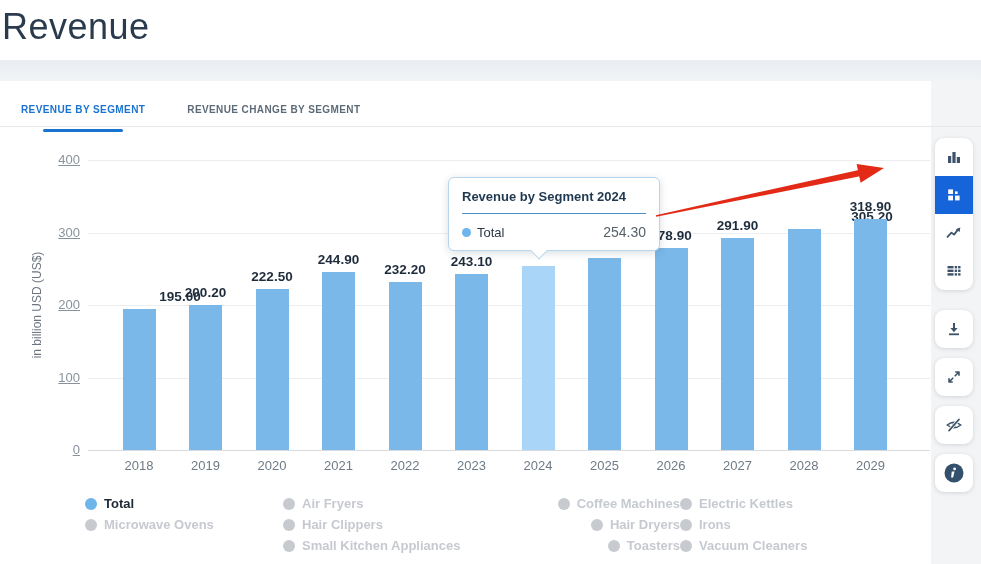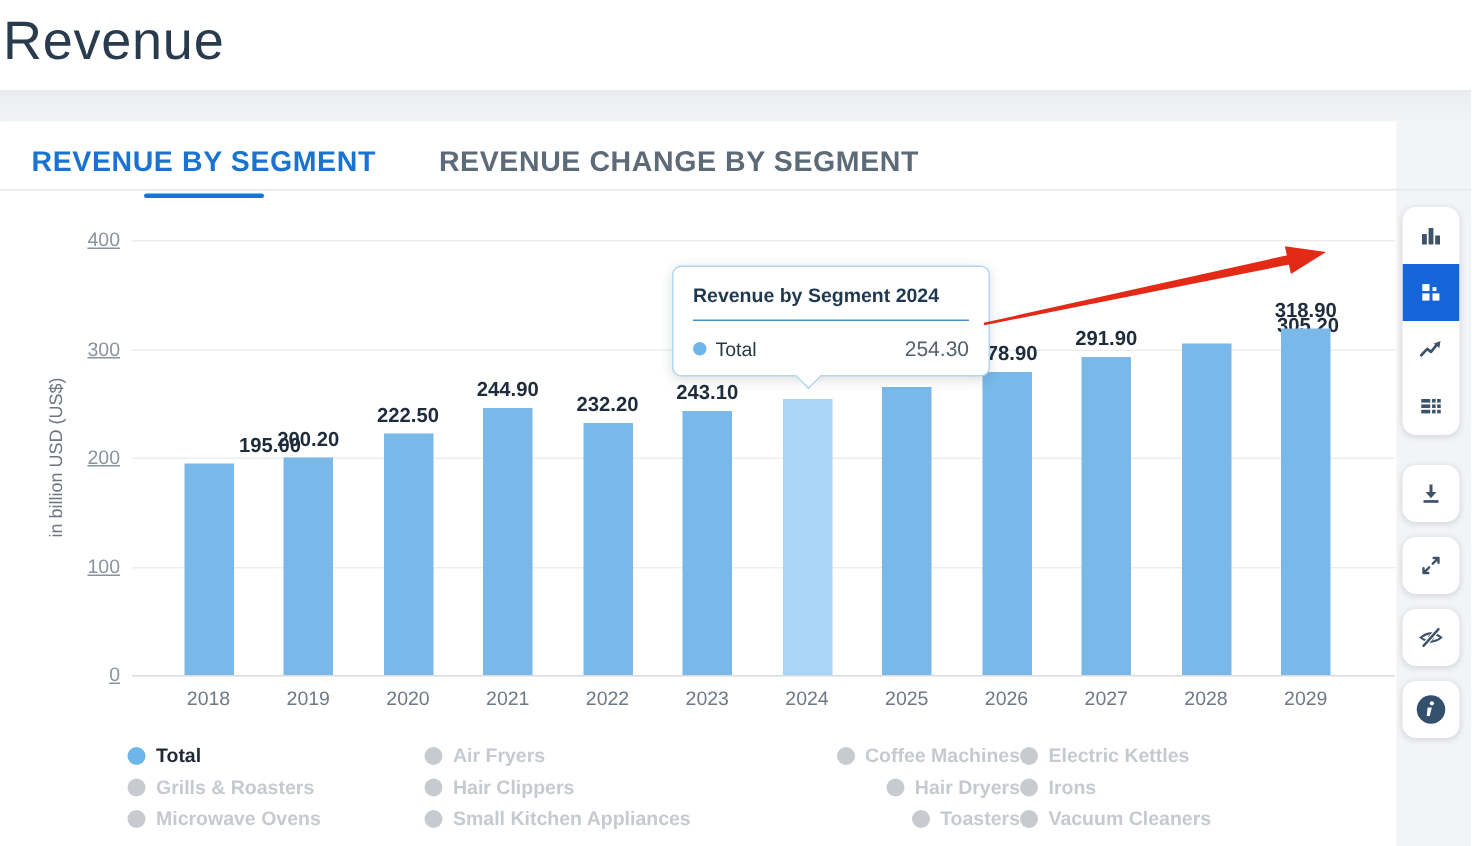--- a/index.html
+++ b/index.html
@@ -13,21 +13,21 @@
         background:linear-gradient(#e9edf1,#f1f4f6);}
 
   
   .card{position:absolute;left:0;top:81px;width:936px;height:483px;background:#fff;
         border-radius:8px 8px 0 0;}
   .right-rail{position:absolute;left:931px;top:81px;width:50px;height:483px;background:#f3f4f6;}
 
   
   .tabs{position:absolute;left:0;top:81px;width:936px;height:46px;display:flex;align-items:center;}
   .tab{position:relative;height:46px;display:flex;align-items:center;padding:0 21px;
-       font-size:19px;font-weight:700;letter-spacing:.4px;color:#5d6a77;cursor:pointer;margin-top:10px;}
+       font-size:10px;font-weight:700;letter-spacing:.4px;color:#5d6a77;cursor:pointer;margin-top:10px;}
   .tab.active{color:#1a73d1;}
   .tab.active::after{content:"";position:absolute;left:50%;transform:translateX(-50%);
        bottom:0;width:80px;height:3px;background:#1a73d1;border-radius:2px;}
   .tab-border{position:absolute;left:0;top:126px;width:981px;height:1px;background:#e5e8eb;}
 
   
   .plot{position:absolute;left:88px;top:160px;width:842px;height:290px;}
   .gridline{position:absolute;left:0;width:842px;height:1px;background:#ededef;}
   .gridline.zero{background:#d7dade;}
   .bar{position:absolute;background:#79b8e8;}
@@ -157,24 +157,20 @@
   </div>
 
   <div class="legend" id="legend">
       <div class="legend-col">
         <div class="legend-item active">
           <span class="legend-dot"></span>
           <span class="legend-label">Total</span>
         </div>
         <div class="legend-item">
           <span class="legend-dot"></span>
-          <span class="legend-label">Grills &amp; Roasters</span>
-        </div>
-        <div class="legend-item">
-          <span class="legend-dot"></span>
           <span class="legend-label">Microwave Ovens</span>
         </div>
       </div>
       <div class="legend-col">
         <div class="legend-item">
           <span class="legend-dot"></span>
           <span class="legend-label">Air Fryers</span>
         </div>
         <div class="legend-item">
           <span class="legend-dot"></span>

